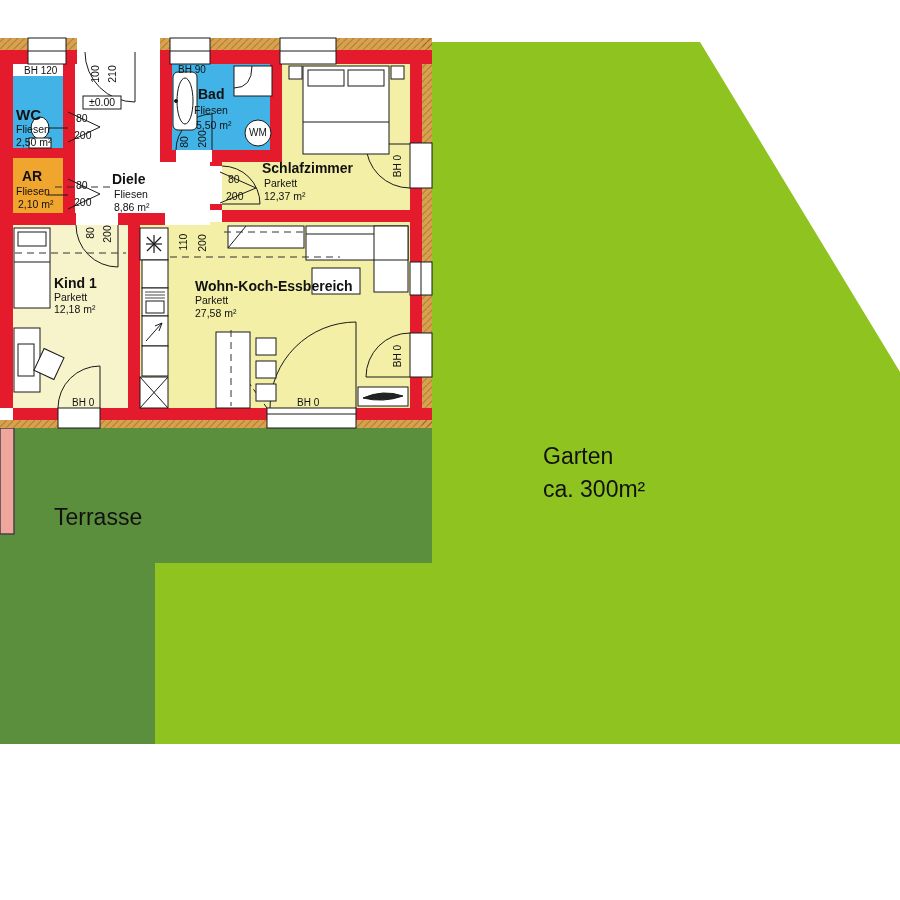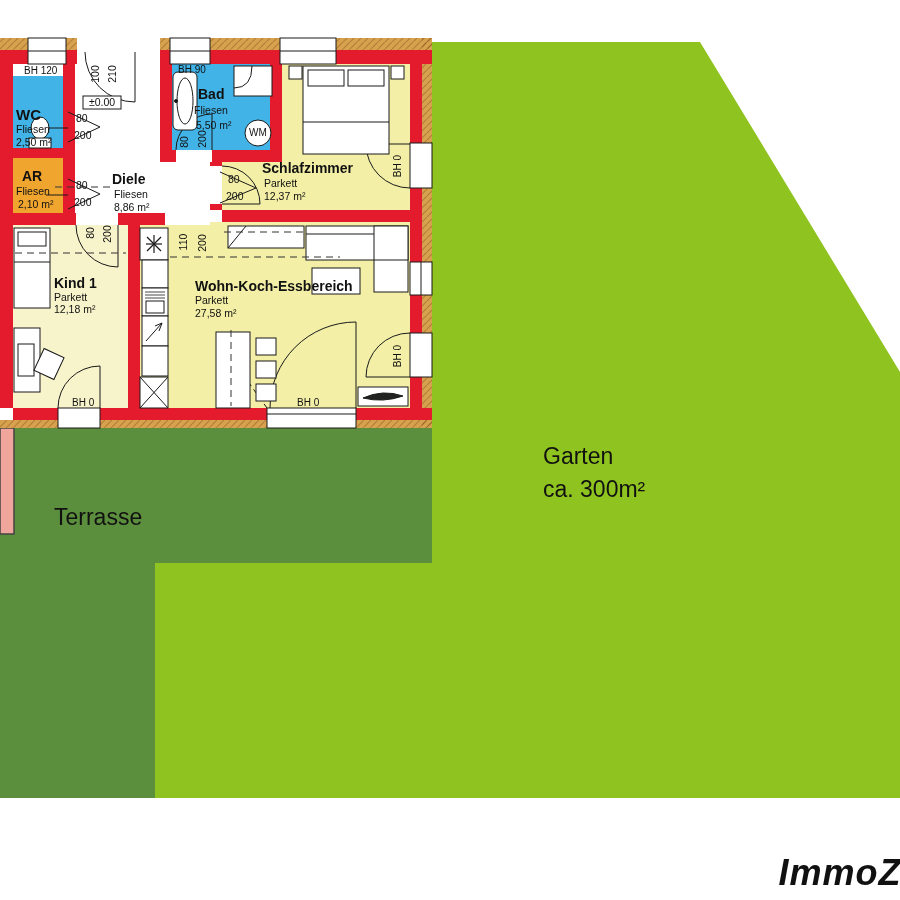--- a/index.html
+++ b/index.html
@@ -1,16 +1,16 @@
 <!DOCTYPE html>
 <html><head>
 <meta charset="utf-8">
 <style>
   html,body{margin:0;padding:0;background:#fff;}
-  .canvas{position:relative;width:900px;height:900px;background:#0369a1;overflow:hidden;}
+  .canvas{position:relative;width:900px;height:744px;background:#0369a1;overflow:hidden;}
   svg{position:absolute;left:0;top:0;}
   text{font-family:"Liberation Sans","DejaVu Sans",sans-serif;fill:#111;}
   .room-name{font-weight:bold;font-size:14px;}
   .room-name-lg{font-weight:bold;font-size:15px;}
   .room-sub{font-size:10.5px;}
   .dim{font-size:10.5px;}
   .bh{font-size:10px;}
   .outdoor{font-size:23px;}
   .watermark{font-size:36px;font-weight:bold;font-style:italic;letter-spacing:1px;}
   .stroke{stroke:#1a1a1a;stroke-width:1;}

